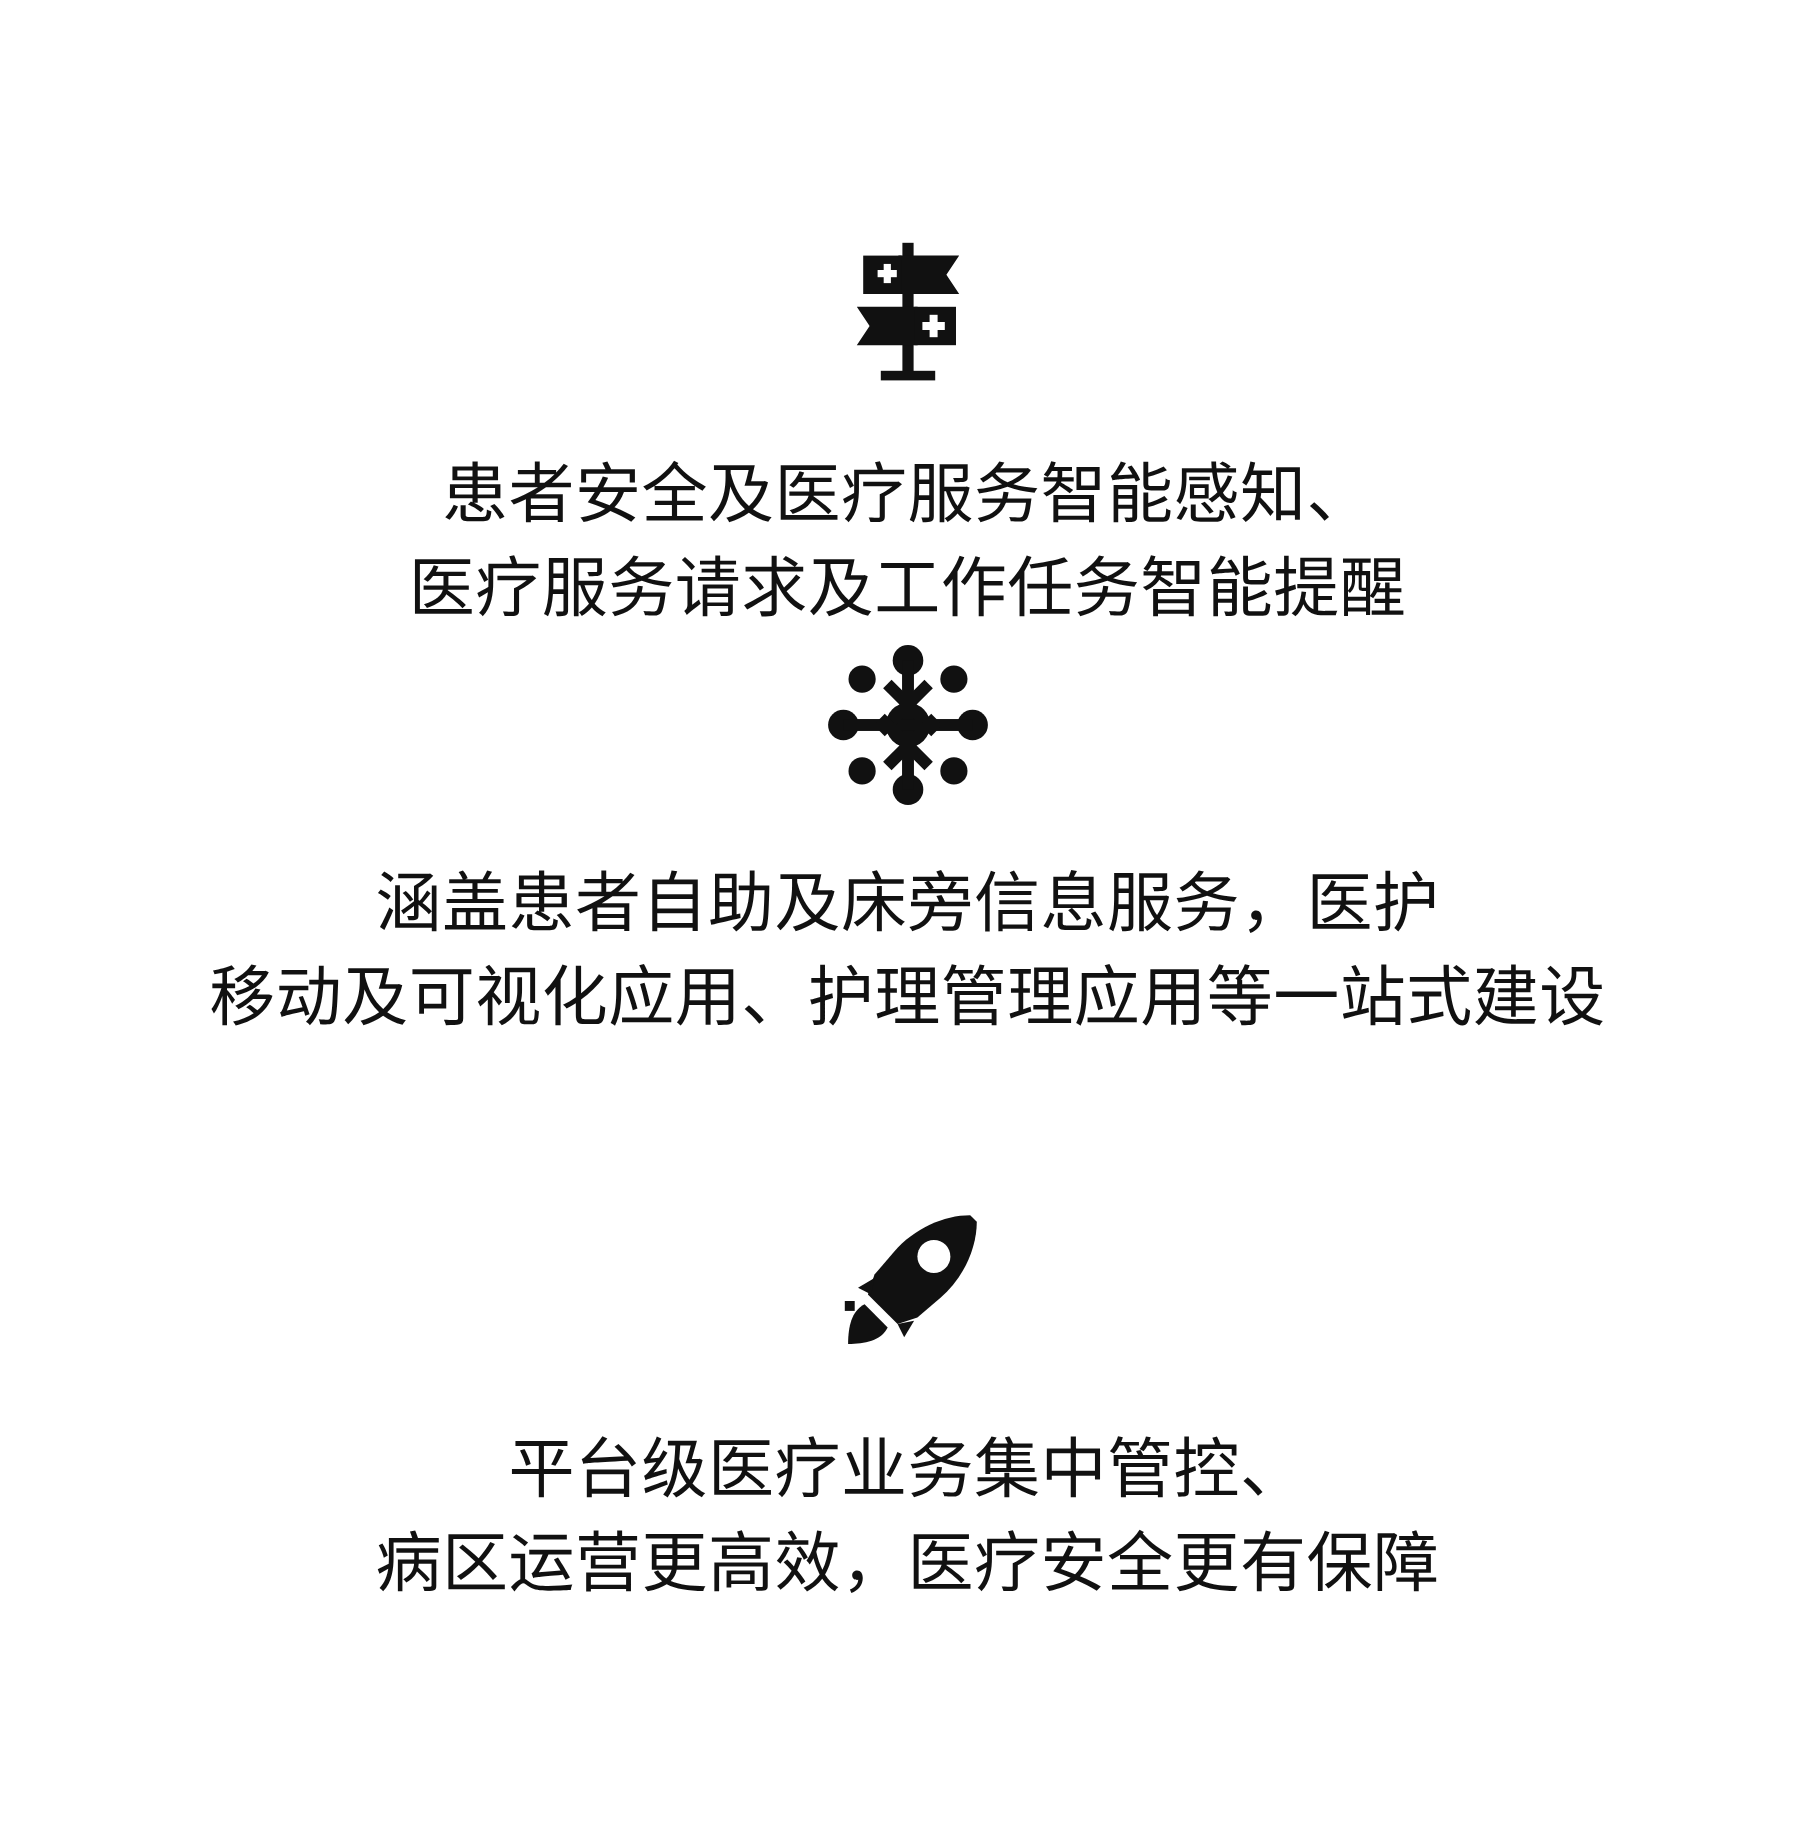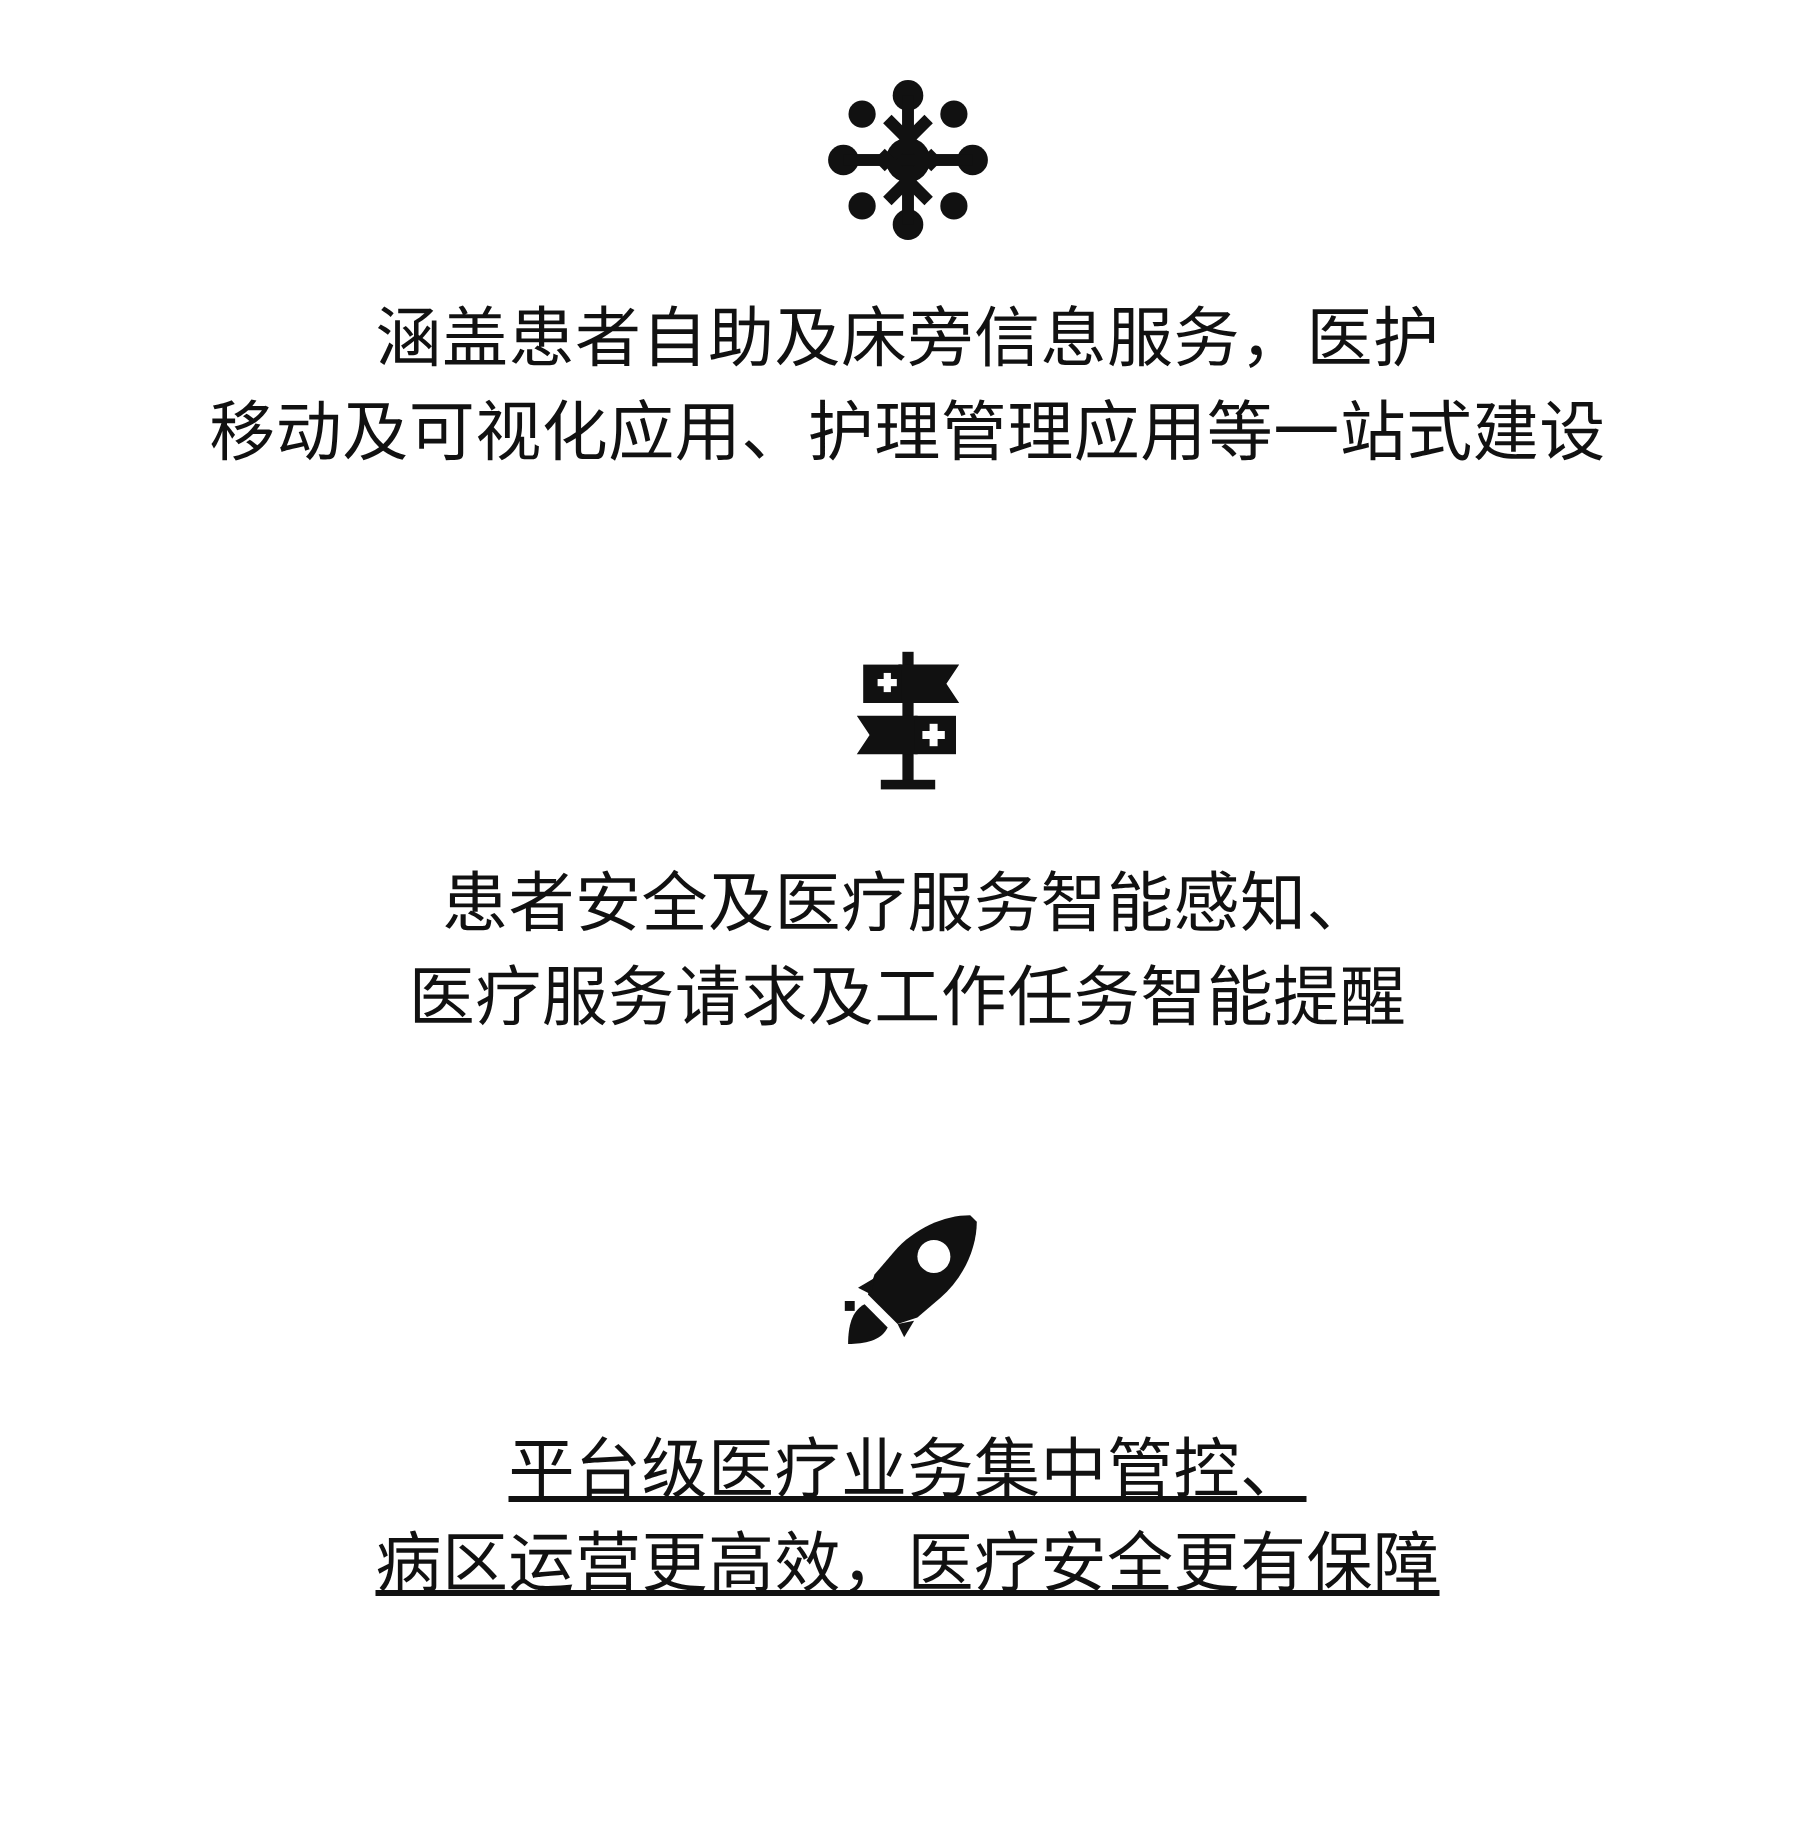--- a/index.html
+++ b/index.html
@@ -25,21 +25,21 @@
     padding-top: 70px;
   }
   .feature-block {
     width: 100%;
     display: flex;
     flex-direction: column;
     align-items: center;
   }
   .feature-block.first  { margin-bottom: 0px; }
   .feature-block.second { margin-top: 150px; }
-  .feature-block.third  { margin-top: 150px; text-decoration: underline; }
+  .feature-block.third  { margin-top: 150px; }
 
   .icon-wrap {
     display: flex;
     align-items: center;
     justify-content: center;
     height: 180px;
   }
   .icon-wrap svg {
     display: block;
   }
@@ -56,20 +56,47 @@
   .feature-block.second .feature-text,
   .feature-block.third .feature-text {
     margin-top: 48px;
   }
 </style>
 </head>
 <body>
 
 <div class="page">
 
+  <div class="feature-block second">
+    <div class="icon-wrap">
+      <svg width="160" height="160" viewBox="0 0 100 100" aria-hidden="true">
+        <g fill="#111111">
+          <rect x="46.5" y="8" width="7" height="84"></rect>
+          <rect x="33" y="88" width="34" height="6"></rect>
+
+          <path d="M44 16 H82 L74 28 L82 40 H44 Z"></path>
+          <rect x="22" y="16" width="24" height="24"></rect>
+          <g fill="#ffffff">
+            <rect x="31" y="25" width="12" height="4.5"></rect>
+            <rect x="34.8" y="21.2" width="4.5" height="12"></rect>
+          </g>
+
+          <path d="M56 48 H18 L26 60 L18 72 H56 Z"></path>
+          <rect x="54" y="48" width="26" height="24"></rect>
+          <g fill="#ffffff">
+            <rect x="59" y="57.5" width="14" height="5"></rect>
+            <rect x="63.5" y="53" width="5" height="14"></rect>
+          </g>
+        </g>
+      </svg>
+    </div>
+    <div class="feature-text">患者安全及医疗服务智能感知、
+医疗服务请求及工作任务智能提醒</div>
+  </div>
+
   <div class="feature-block first">
     <div class="icon-wrap">
       <svg width="170" height="170" viewBox="0 0 100 100" aria-hidden="true">
         <g fill="#111111">
           <circle cx="50" cy="50" r="13"></circle>
           <circle cx="50" cy="12" r="9"></circle>
           <circle cx="50" cy="88" r="9"></circle>
           <circle cx="12" cy="50" r="9"></circle>
           <circle cx="88" cy="50" r="9"></circle>
           <circle cx="23" cy="23" r="8"></circle>
@@ -84,47 +111,20 @@
           <rect x="48.5" y="20" width="7" height="40" transform="rotate(-45 52 40)"></rect>
           <rect x="44.5" y="40" width="7" height="40" transform="rotate(-45 48 60)"></rect>
           <rect x="48.5" y="40" width="7" height="40" transform="rotate(45 52 60)"></rect>
         </g>
       </svg>
     </div>
     <div class="feature-text">涵盖患者自助及床旁信息服务，医护
 移动及可视化应用、护理管理应用等一站式建设</div>
   </div>
 
-  <div class="feature-block second">
-    <div class="icon-wrap">
-      <svg width="160" height="160" viewBox="0 0 100 100" aria-hidden="true">
-        <g fill="#111111">
-          <rect x="46.5" y="8" width="7" height="84"></rect>
-          <rect x="33" y="88" width="34" height="6"></rect>
-
-          <path d="M44 16 H82 L74 28 L82 40 H44 Z"></path>
-          <rect x="22" y="16" width="24" height="24"></rect>
-          <g fill="#ffffff">
-            <rect x="31" y="25" width="12" height="4.5"></rect>
-            <rect x="34.8" y="21.2" width="4.5" height="12"></rect>
-          </g>
-
-          <path d="M56 48 H18 L26 60 L18 72 H56 Z"></path>
-          <rect x="54" y="48" width="26" height="24"></rect>
-          <g fill="#ffffff">
-            <rect x="59" y="57.5" width="14" height="5"></rect>
-            <rect x="63.5" y="53" width="5" height="14"></rect>
-          </g>
-        </g>
-      </svg>
-    </div>
-    <div class="feature-text">患者安全及医疗服务智能感知、
-医疗服务请求及工作任务智能提醒</div>
-  </div>
-
   <div class="feature-block third">
     <div class="icon-wrap">
       <svg width="165" height="165" viewBox="0 0 100 100" aria-hidden="true">
         <g fill="#111111">
           <path d="M88 8 C72 8 54 16 42 30 L30 44 L26 56 L44 74 L56 70 L70 58 C84 46 92 28 92 12 Z"></path>
           <circle cx="66" cy="33" r="10" fill="#ffffff"></circle>
           <path d="M30 46 L20 52 L28 56 Z"></path>
           <path d="M54 72 L48 82 L44 74 Z"></path>
           <path d="M24 62 C16 66 14 76 14 86 C24 86 34 84 38 76 Z"></path>
           <rect x="12" y="60" width="6" height="6"></rect>

